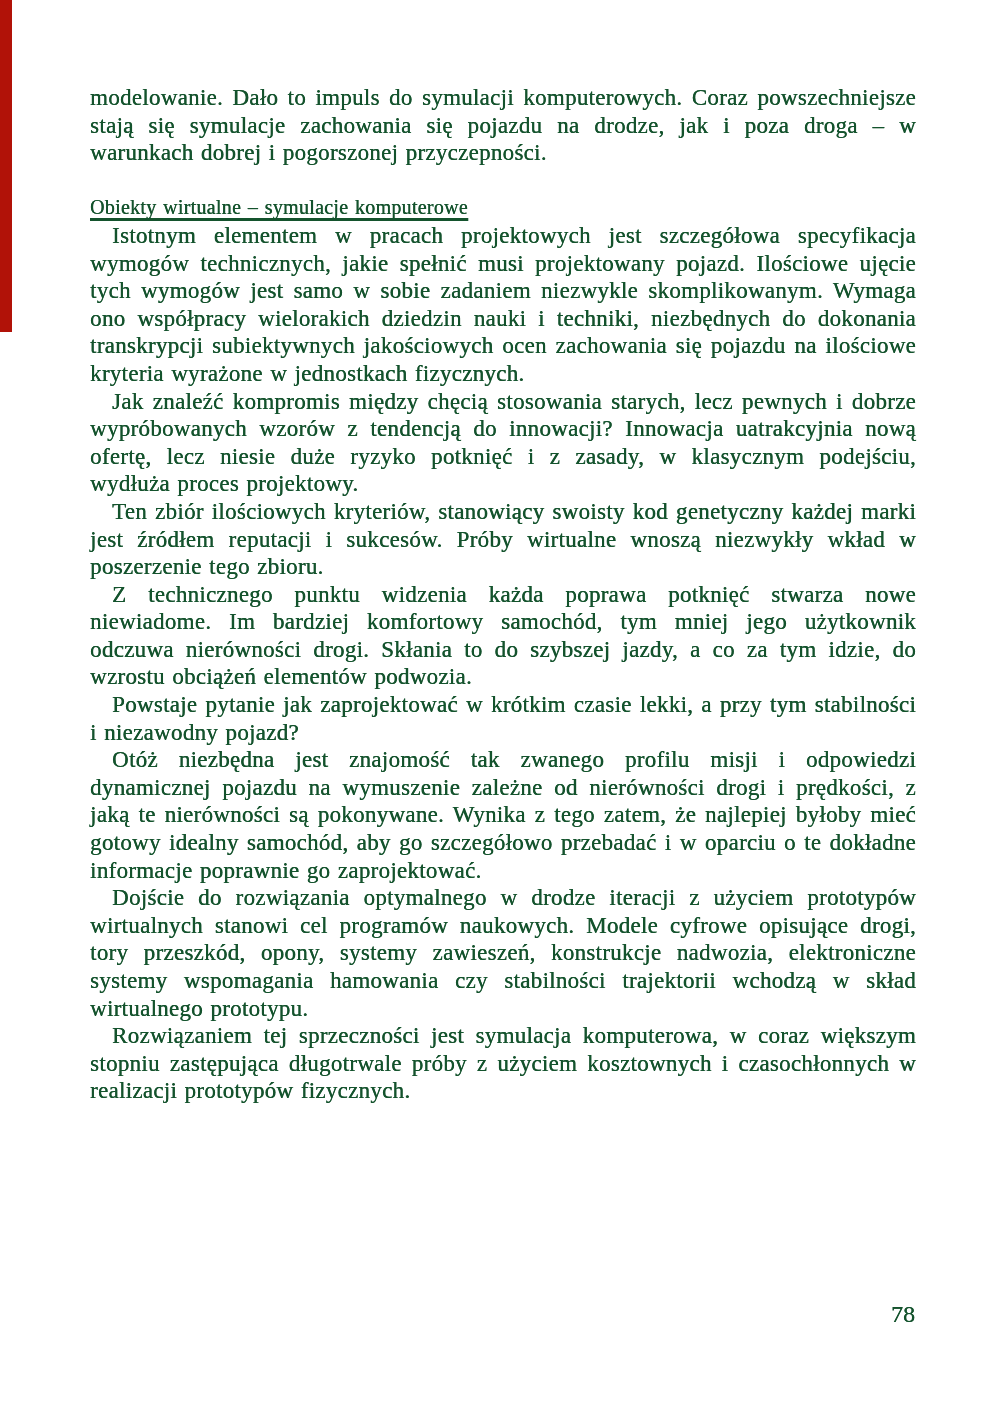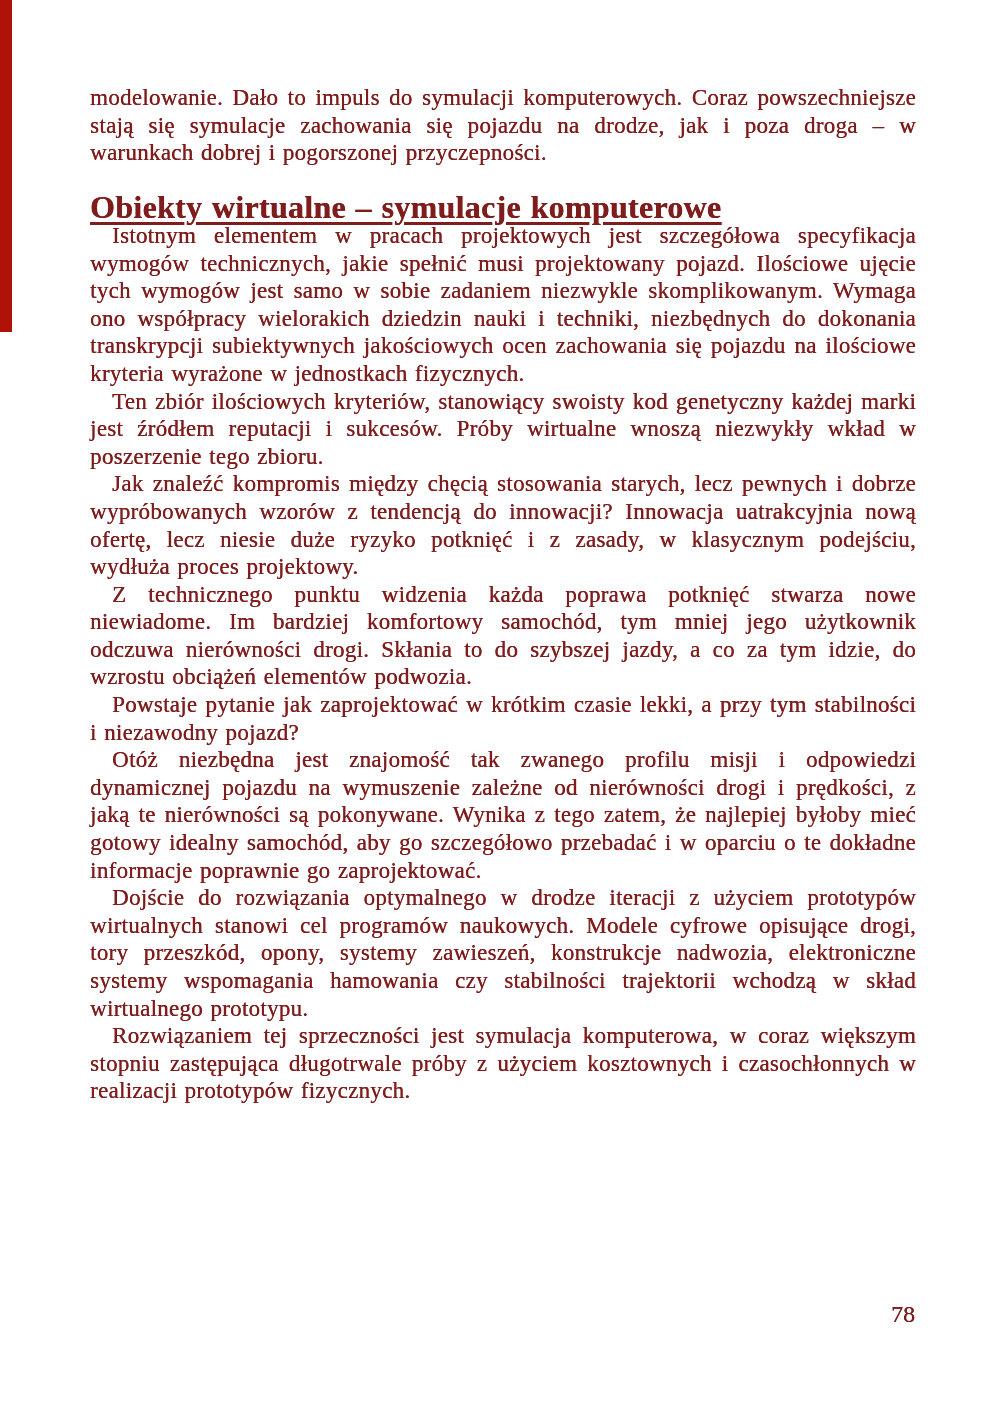--- a/index.html
+++ b/index.html
@@ -7,21 +7,21 @@
     padding: 0;
     background: #ffffff;
   }
   .page {
     position: relative;
     width: 1000px;
     height: 1420px;
     background: #ffffff;
     overflow: hidden;
     font-family: "Liberation Serif", "DejaVu Serif", serif;
-    color: #7f1d1d;
+    color: #14532d;
   }
   .margin-marker {
     position: absolute;
     left: 0;
     top: 0;
     width: 12px;
     height: 332px;
     background: #b11208; 
   }
   .text-column {
@@ -41,23 +41,23 @@
     margin: 0;
     padding: 0;
     text-indent: 22px;
   }
   .text-column p.intro {
     text-indent: 0;
   }
   .section-heading {
     margin: 27.6px 0 0 0;
     padding: 0;
-    font-size: 32px;
+    font-size: 20px;
     line-height: 27.6px;
-    font-weight: bold;
+    font-weight: normal;
     text-align: left;
   }
   .section-heading .heading-text {
     text-decoration: underline;
     text-decoration-thickness: 2.5px;
     text-underline-offset: 4px;
   }
   .page-number {
     position: absolute;
     right: 85px;
@@ -75,22 +75,22 @@
 
   <div class="margin-marker" style="background: rgb(177, 18, 8);"></div>
 
   <div class="text-column">
 
     <p class="intro">modelowanie. Dało to impuls do symulacji komputerowych. Coraz powszechniejsze stają się symulacje zachowania się pojazdu na drodze, jak i poza droga – w warunkach dobrej i pogorszonej przyczepności.</p>
 
     <h2 class="section-heading"><span class="heading-text">Obiekty wirtualne – symulacje komputerowe</span></h2>
 
     <p>Istotnym elementem w pracach projektowych jest szczegółowa specyfikacja wymogów technicznych, jakie spełnić musi projektowany pojazd. Ilościowe ujęcie tych wymogów jest samo w sobie zadaniem niezwykle skomplikowanym. Wymaga ono współpracy wielorakich dziedzin nauki i techniki, niezbędnych do dokonania transkrypcji subiektywnych jakościowych ocen zachowania się pojazdu na ilościowe kryteria wyrażone w jednostkach fizycznych.</p>
+    <p>Jak znaleźć kompromis między chęcią stosowania starych, lecz pewnych i dobrze wypróbowanych wzorów z tendencją do innowacji? Innowacja uatrakcyjnia nową ofertę, lecz niesie duże ryzyko potknięć i z zasady, w klasycznym podejściu, wydłuża proces projektowy.</p>
     <p>Ten zbiór ilościowych kryteriów, stanowiący swoisty kod genetyczny każdej marki jest źródłem reputacji i sukcesów. Próby wirtualne wnoszą niezwykły wkład w poszerzenie tego zbioru.</p>
-    <p>Jak znaleźć kompromis między chęcią stosowania starych, lecz pewnych i dobrze wypróbowanych wzorów z tendencją do innowacji? Innowacja uatrakcyjnia nową ofertę, lecz niesie duże ryzyko potknięć i z zasady, w klasycznym podejściu, wydłuża proces projektowy.</p>
     <p>Z technicznego punktu widzenia każda poprawa potknięć stwarza nowe niewiadome. Im bardziej komfortowy samochód, tym mniej jego użytkownik odczuwa nierówności drogi. Skłania to do szybszej jazdy, a co za tym idzie, do wzrostu obciążeń elementów podwozia.</p>
     <p>Powstaje pytanie jak zaprojektować w krótkim czasie lekki, a przy tym stabilności i niezawodny pojazd?</p>
     <p>Otóż niezbędna jest znajomość tak zwanego profilu misji i odpowiedzi dynamicznej pojazdu na wymuszenie zależne od nierówności drogi i prędkości, z jaką te nierówności są pokonywane. Wynika z tego zatem, że najlepiej byłoby mieć gotowy idealny samochód, aby go szczegółowo przebadać i w oparciu o te dokładne informacje poprawnie go zaprojektować.</p>
     <p>Dojście do rozwiązania optymalnego w drodze iteracji z użyciem prototypów wirtualnych stanowi cel programów naukowych. Modele cyfrowe opisujące drogi, tory przeszkód, opony, systemy zawieszeń, konstrukcje nadwozia, elektroniczne systemy wspomagania hamowania czy stabilności trajektorii wchodzą w skład wirtualnego prototypu.</p>
     <p>Rozwiązaniem tej sprzeczności jest symulacja komputerowa, w coraz większym stopniu zastępująca długotrwale próby z użyciem kosztownych i czasochłonnych w realizacji prototypów fizycznych.</p>
 
   </div>
 
   <div class="page-number">78</div>
 

